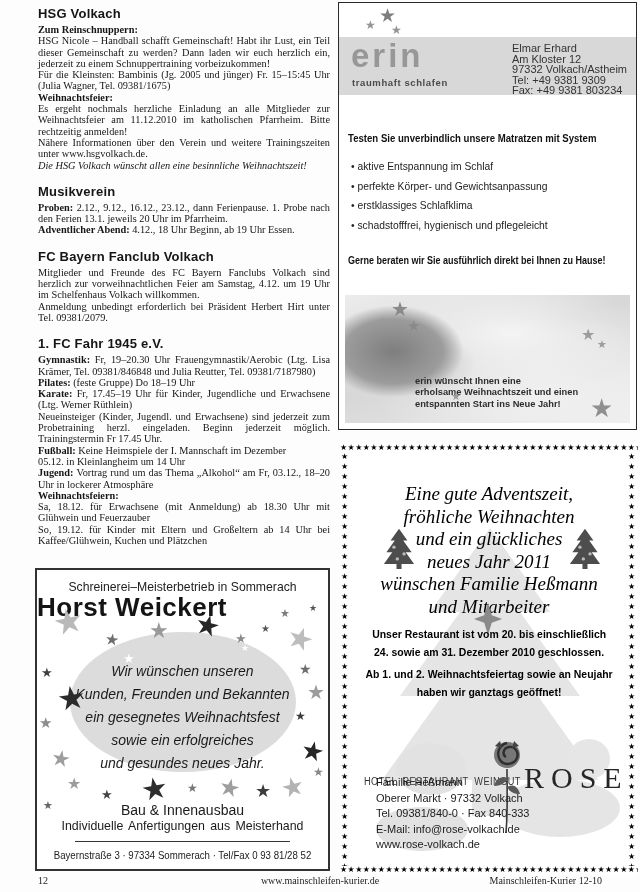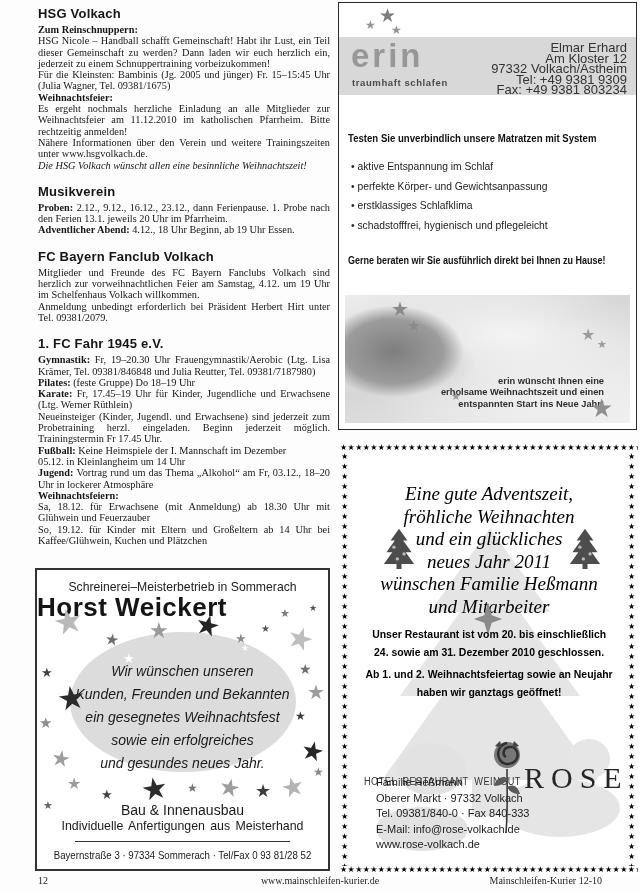--- a/index.html
+++ b/index.html
@@ -13,34 +13,34 @@
   .para strong{font-weight:bold;}
   .para strong:not(:empty)::after{content:" ";}
   .para.italic span{font-style:italic;}
 
   
   .erin-box{position:absolute;left:338px;top:2px;width:299px;height:428px;border:1px solid #2a2a2a;background:#fff;box-sizing:border-box;font-family:"Liberation Sans",sans-serif;}
   .erin-band{position:absolute;left:0;right:0;top:34px;height:58px;background:#d8d8d8;}
   .erin-logo{position:absolute;left:12px;top:38px;font-size:33px;font-weight:bold;letter-spacing:3px;color:#979797;line-height:30px;}
   .erin-tagline{position:absolute;left:13px;top:74px;font-size:9.5px;font-weight:bold;color:#4a4a4a;letter-spacing:.6px;}
   .logo-star{position:absolute;color:#8a8a8a;line-height:1;}
-  .erin-address{position:absolute;right:9px;top:40px;text-align:right;font-size:13px;line-height:10.6px;color:#333;}
+  .erin-address{position:absolute;right:9px;top:40px;font-size:11px;line-height:10.6px;color:#333;}
   .erin-headline{position:absolute;left:9px;top:130px;font-size:10px;font-weight:bold;color:#111;white-space:nowrap;transform:scaleX(.96);transform-origin:left;}
   .erin-bullets{position:absolute;left:12px;top:158px;margin:0;padding:0;list-style:none;}
   .erin-bullets li{font-size:10.3px;color:#222;margin:0 0 8.6px 0;white-space:nowrap;}
   .erin-bullets li::before{content:"•  ";color:#222;}
   .erin-closing{position:absolute;left:9px;top:252px;font-size:10px;font-weight:bold;color:#111;white-space:nowrap;transform:scaleX(.9);transform-origin:left;}
   .erin-photo{position:absolute;left:6px;right:6px;top:292px;bottom:6px;overflow:hidden;
     background:
       radial-gradient(ellipse 95px 62px at 17% 44%, #7e7e7e, #9c9c9c 52%, rgba(150,150,150,0) 74%),
       radial-gradient(ellipse 60px 40px at 31% 54%, #cfcfcf, rgba(207,207,207,0) 72%),
       radial-gradient(ellipse 170px 70px at 58% 30%, #f4f4f4, rgba(244,244,244,0) 78%),
       radial-gradient(ellipse 210px 95px at 72% 78%, #f0f0f0, rgba(240,240,240,0) 82%),
       linear-gradient(160deg,#ececec,#d7d7d7 45%,#efefef);}
-  .erin-caption{position:absolute;left:82px;right:26px;bottom:13px;text-align:right;font-size:9.3px;line-height:11.3px;font-weight:bold;color:#2e2e2e;margin-top:48px;}
+  .erin-caption{position:absolute;left:70px;right:26px;bottom:13px;text-align:left;font-size:9.3px;line-height:11.3px;font-weight:bold;color:#2e2e2e;margin-top:48px;}
   .scatter-star{position:absolute;line-height:1;font-family:"DejaVu Sans",sans-serif;}
 
   
   .rose-box{position:absolute;left:340px;top:443px;width:298px;height:432px;font-family:"Liberation Sans",sans-serif;background:#fff;}
   .star-row{position:absolute;left:0;right:0;height:10px;font-size:8px;line-height:9px;letter-spacing:.4px;white-space:nowrap;overflow:hidden;text-align:center;color:#000;}
   .star-row.top{top:0;} .star-row.bottom{bottom:0;}
   .star-col{position:absolute;top:9px;bottom:9px;width:9px;font-size:8px;line-height:10px;word-break:break-all;overflow:hidden;color:#000;}
   .star-col.left{left:1px;} .star-col.right{right:1px;}
   .rose-watermark{position:absolute;left:30px;top:58px;z-index:0;}
   .rose-blob{position:absolute;border-radius:50%;z-index:0;}

